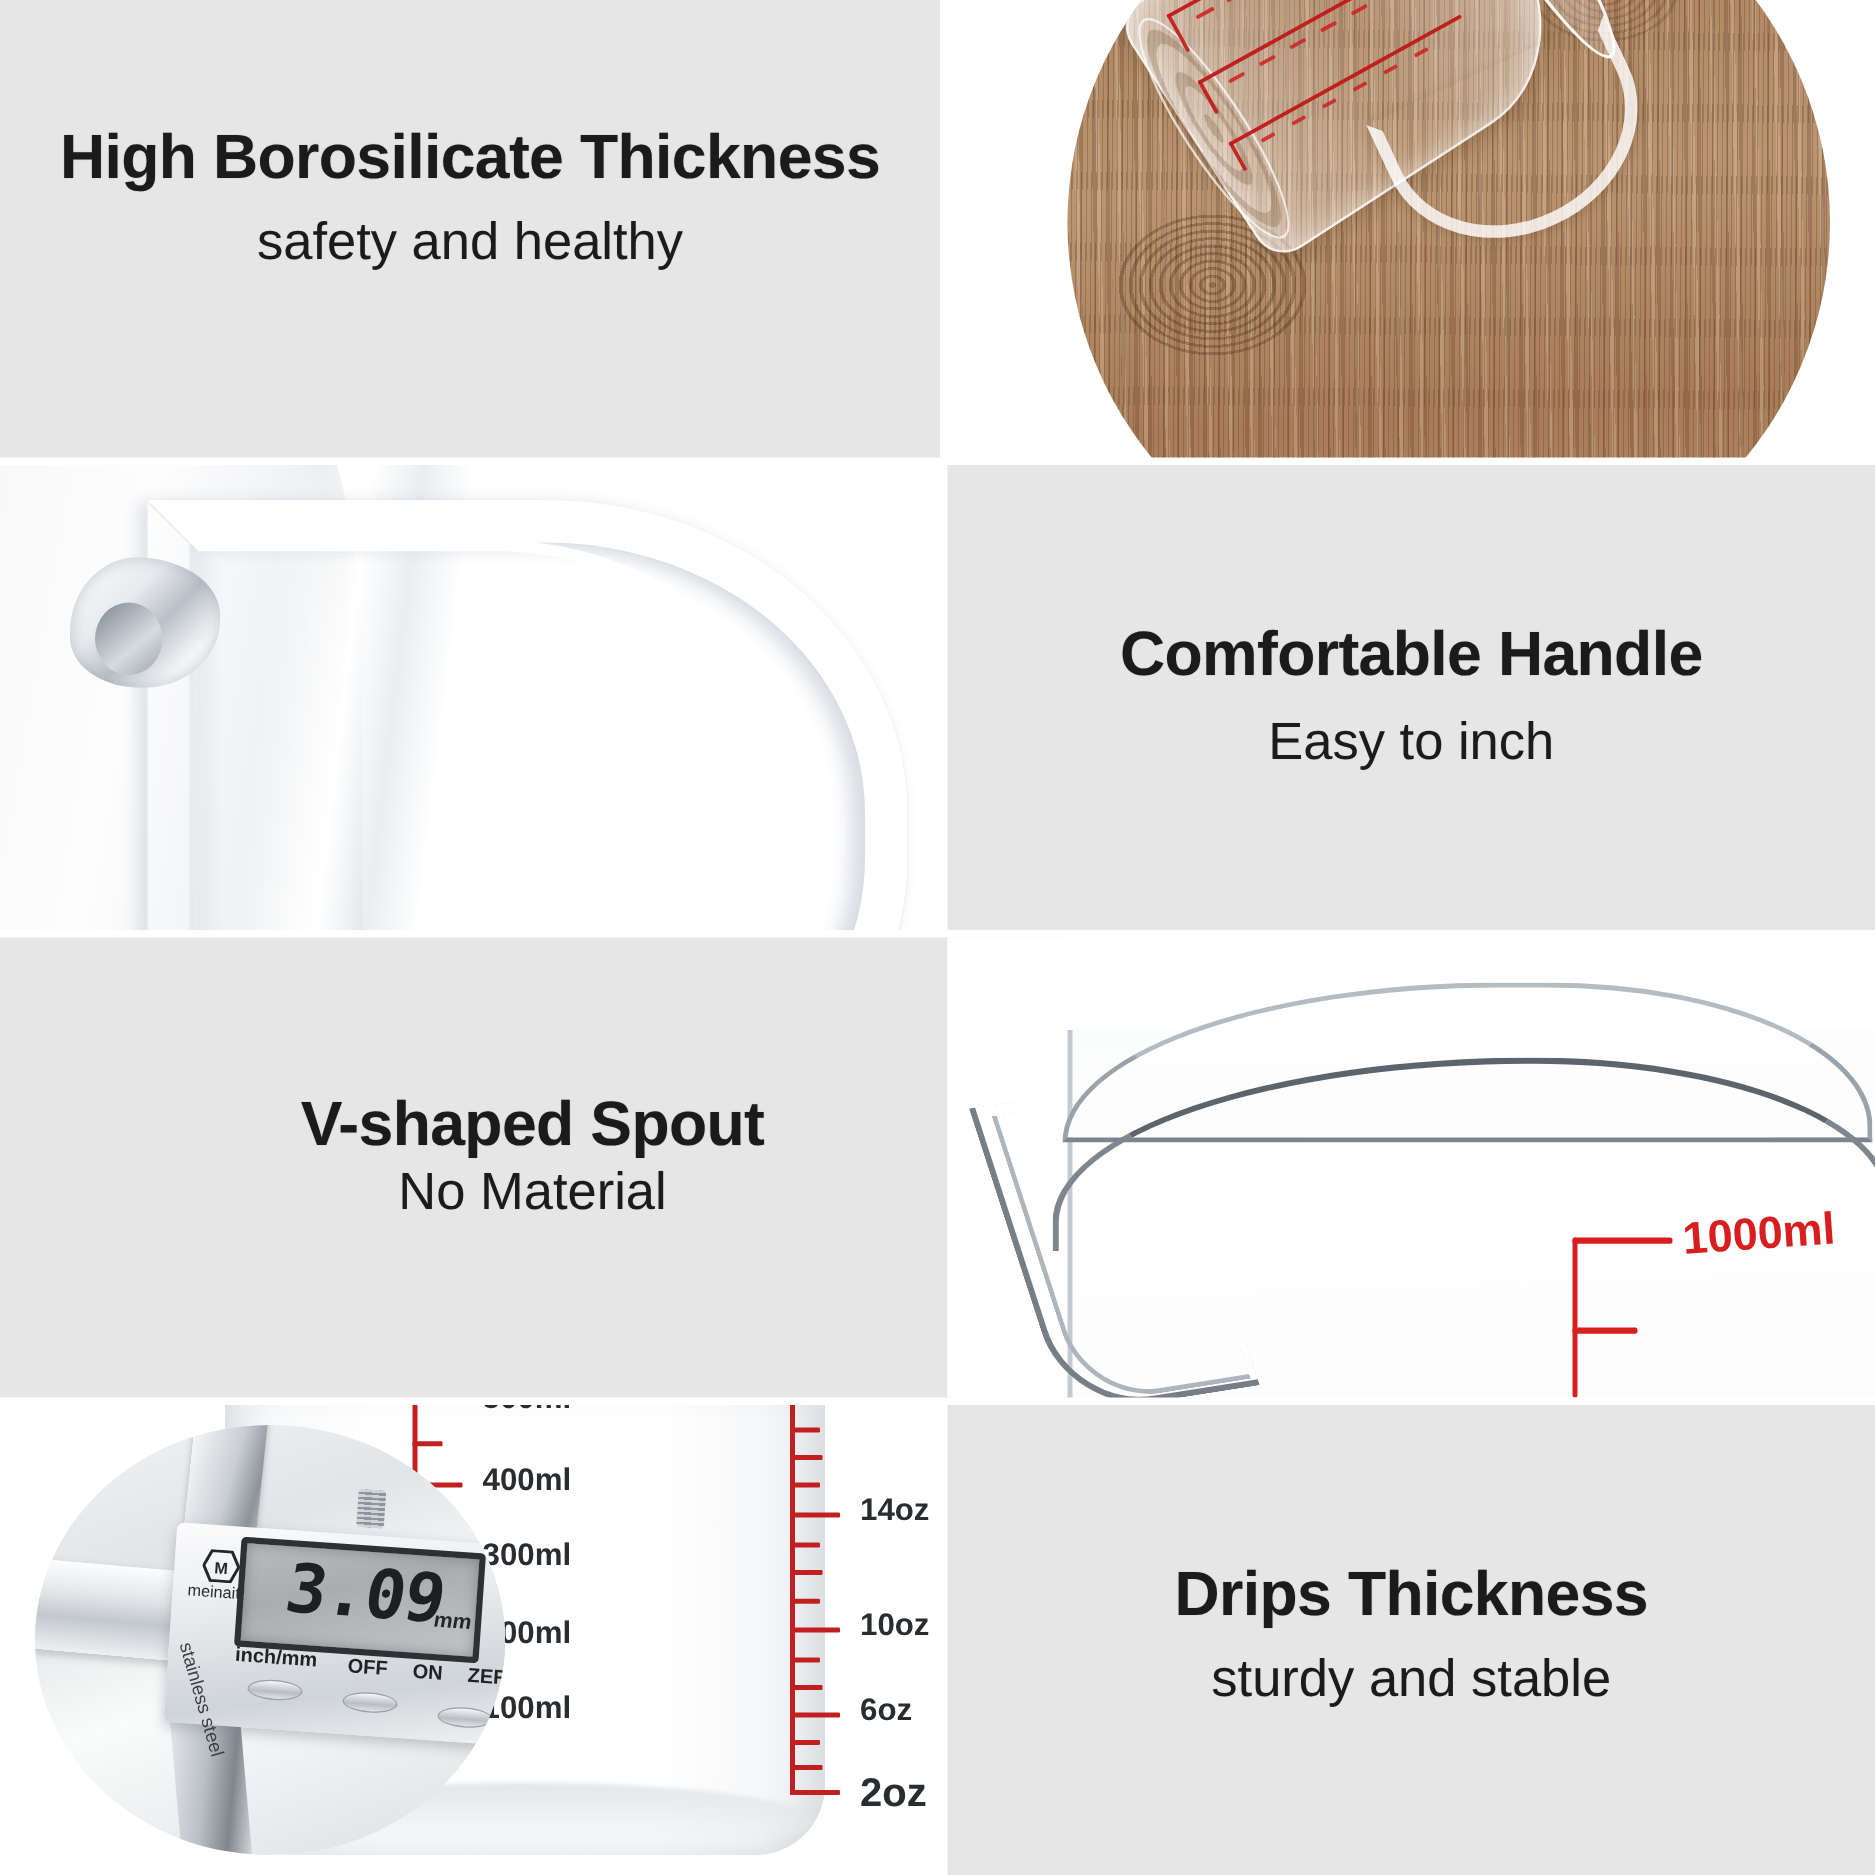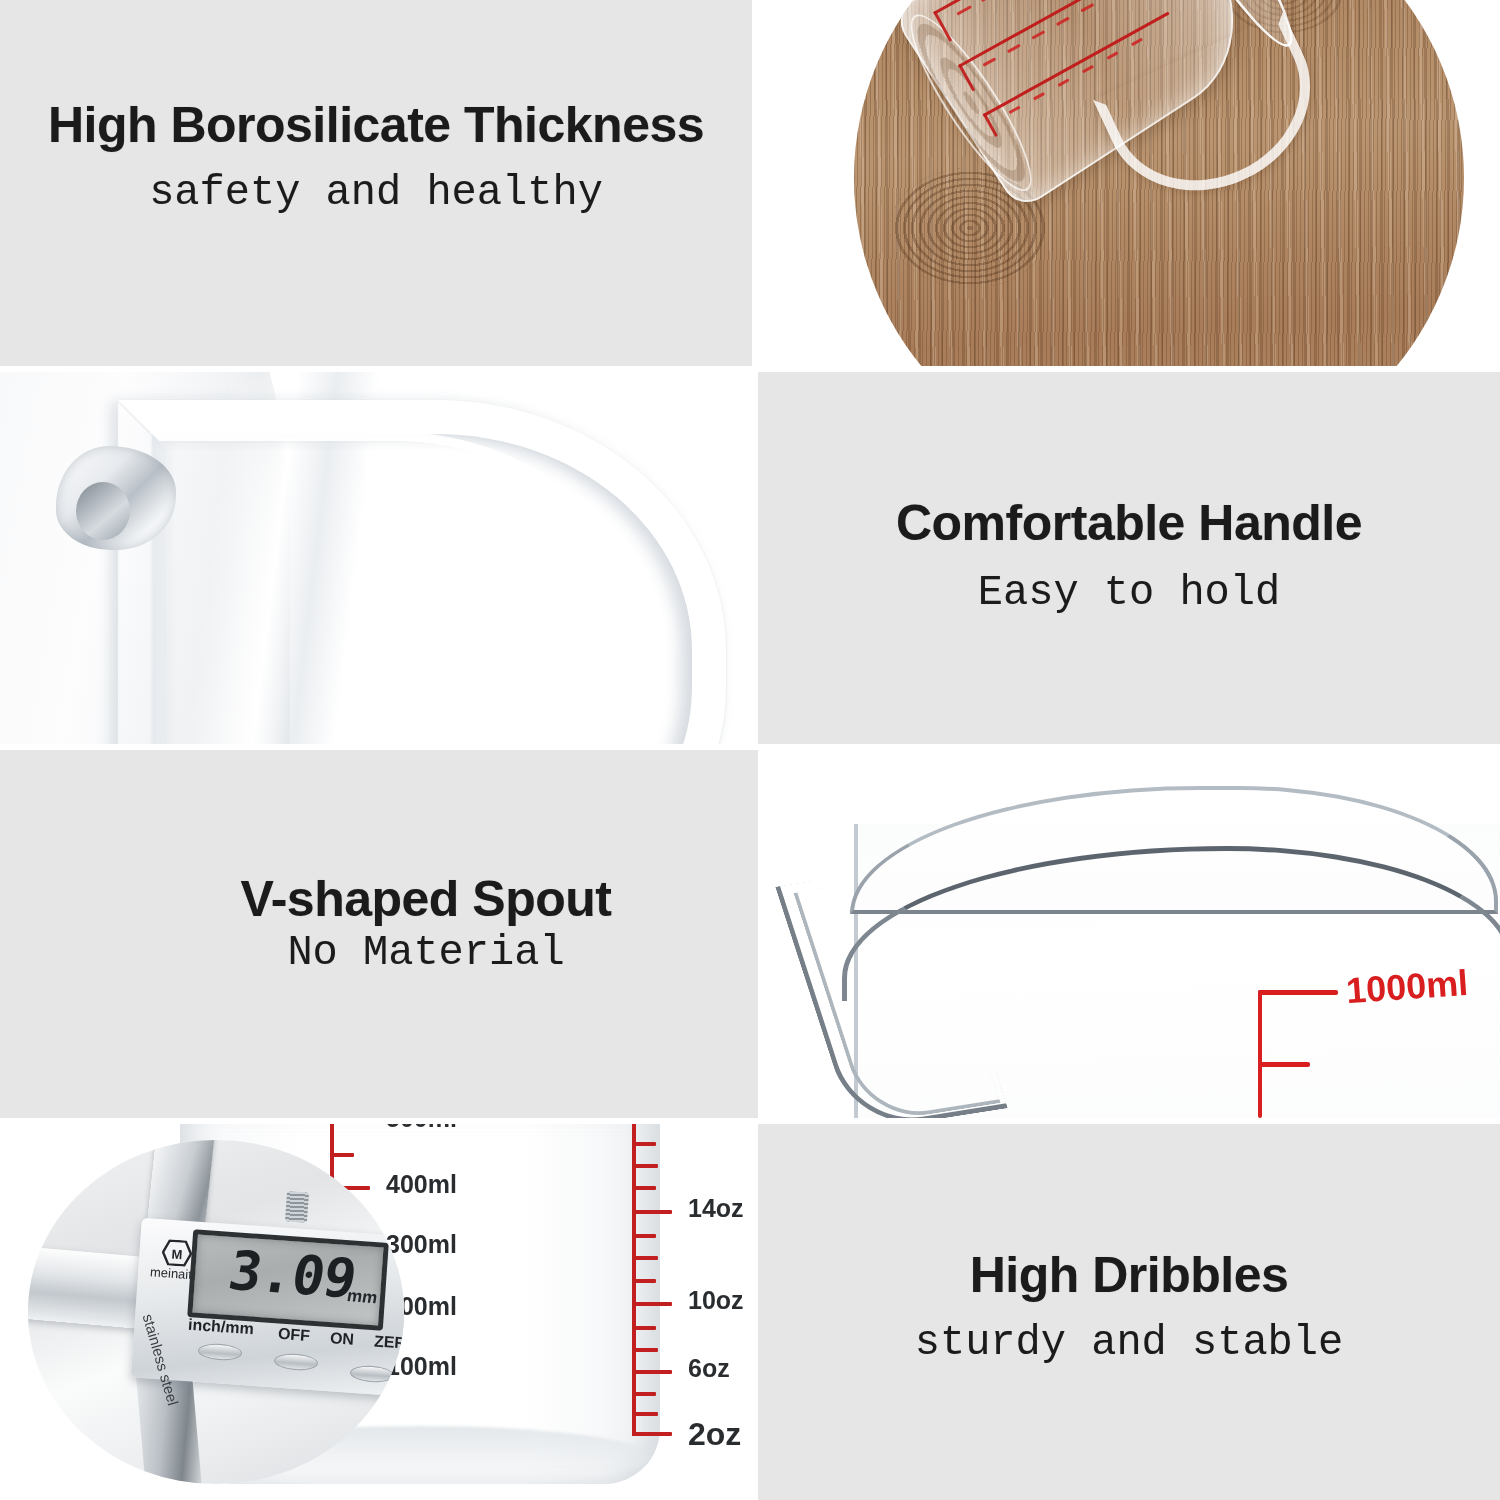--- a/index.html
+++ b/index.html
@@ -25,21 +25,20 @@
   .headline{
     font-weight:bold;
     letter-spacing:-0.5px;
     white-space:nowrap;
     text-shadow:0 0 1px rgba(0,0,0,.25);
   }
   .sub{
     font-weight:400;
     white-space:nowrap;
     text-shadow:0 0 1px rgba(0,0,0,.12);
-    font-family:Liberation Mono, monospace;
   }
 
   
   .woodclip{
     position:absolute;
     border-radius:50% 50% 50% 50%/50% 50% 50% 50%;
     overflow:hidden;
     box-shadow:0 0 0 3px #ffffff;
   }
   .wood{
@@ -366,21 +365,21 @@
       <div class="bigHandle"></div>
       <div class="handleGloss"></div>
       <div class="handleJoint"></div>
       <div class="handleJointDark"></div>
     </div>
   </div>
 
   <div class="panel gray" style="left:758px;top:372px;width:742px;height:372px;">
     <div class="txtwrap" style="top:126px;">
       <div class="headline" style="font-size:50px;">Comfortable Handle</div>
-      <div class="sub" style="font-size:42px;margin-top:24px;">Easy to hold</div>
+      <div class="sub" style="font-size:42px;margin-top:24px;">Easy to inch</div>
     </div>
   </div>
 
   <div class="panel gray" style="left:0;top:750px;width:852px;height:368px;">
     <div class="txtwrap" style="top:124px;">
       <div class="headline" style="font-size:50px;">V-shaped Spout</div>
       <div class="sub" style="font-size:42px;margin-top:8px;">No Material</div>
     </div>
   </div>
 
@@ -478,18 +477,18 @@
       <div class="calMark" style="left:346px;top:194px;font-size:16px;">ZERO</div>
 
       <div class="calBtn" style="left:170px;top:204px;"></div>
       <div class="calBtn" style="left:246px;top:214px;"></div>
       <div class="calBtn" style="left:322px;top:226px;"></div>
     </div>
   </div>
 
   <div class="panel gray" style="left:758px;top:1124px;width:742px;height:376px;">
     <div class="txtwrap" style="top:126px;">
-      <div class="headline" style="font-size:50px;">High Dribbles</div>
+      <div class="headline" style="font-size:50px;">Drips Thickness</div>
       <div class="sub" style="font-size:42px;margin-top:22px;">sturdy and stable</div>
     </div>
   </div>
 
 </div>
 
 </body></html>

